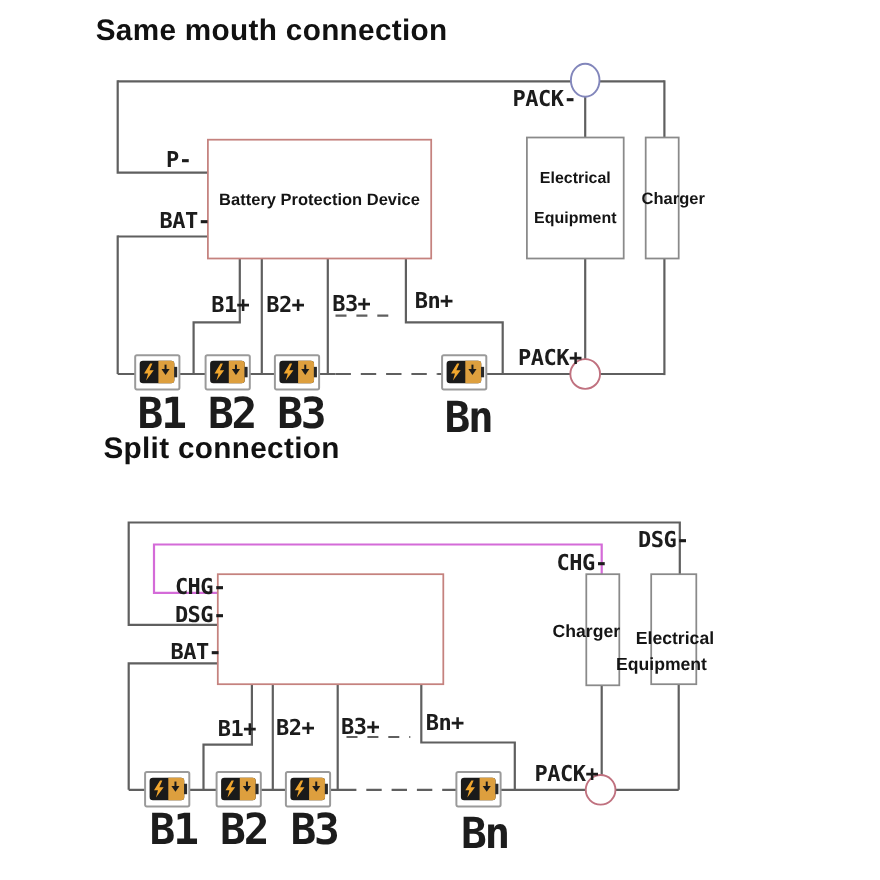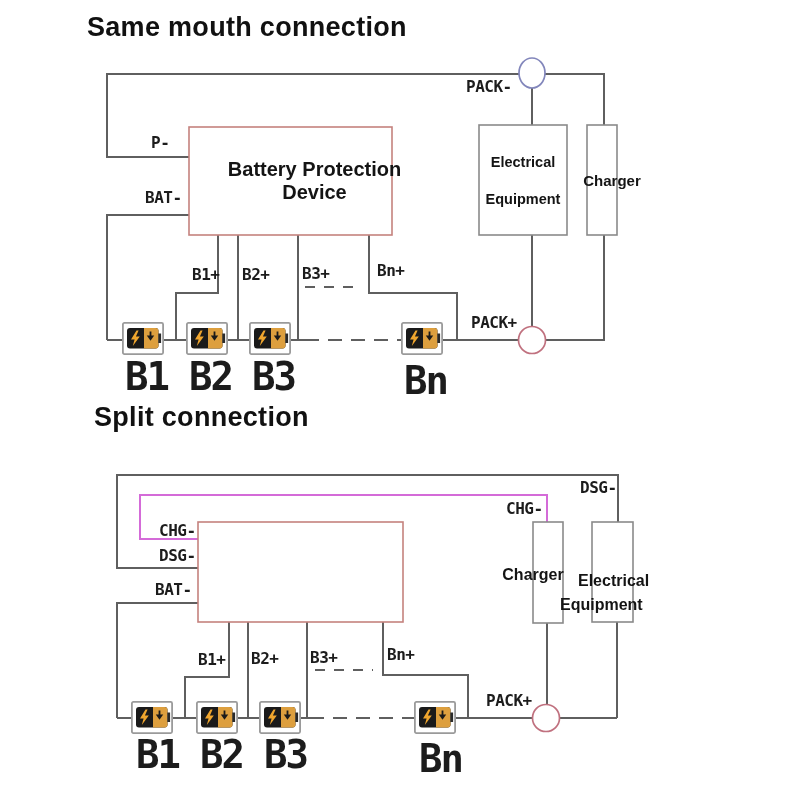--- a/index.html
+++ b/index.html
@@ -19,21 +19,21 @@
          font-family:"Liberation Sans",sans-serif;}
   svg.wires{position:absolute;left:0;top:0;}
   .w{stroke:var(--wire);stroke-width:2;fill:none;}
   .wd{stroke:var(--wire);stroke-width:2;fill:none;stroke-dasharray:14 9;}
   .wd2{stroke:var(--wire);stroke-width:2;fill:none;stroke-dasharray:10 9;}
   .chg{stroke:var(--chg-wire);stroke-width:2;fill:none;}
   .pbox{fill:#ffffff;stroke:var(--protection-border);stroke-width:1.6;}
   .ebox{fill:#ffffff;stroke:var(--equipment-border);stroke-width:1.6;}
   .pminus{fill:#ffffff;stroke:var(--pack-minus);stroke-width:1.7;}
   .pplus{fill:#ffffff;stroke:var(--pack-plus);stroke-width:1.7;}
-  .lbl{position:absolute;font-family:"DejaVu Sans Mono",monospace;font-size:16px;
+  .lbl{position:absolute;font-family:"DejaVu Sans Mono",monospace;font-size:20px;
        font-weight:600;color:var(--text);letter-spacing:-0.5px;white-space:nowrap;line-height:1;}
   .blbl{position:absolute;font-family:"DejaVu Sans Mono",monospace;font-size:39px;
         font-weight:600;color:var(--text);letter-spacing:-2px;white-space:nowrap;line-height:1;}
   .title{position:absolute;font-family:"Liberation Sans",sans-serif;font-size:27px;
          font-weight:bold;color:#111;letter-spacing:0.3px;white-space:nowrap;line-height:1.05;}
   .boxlbl{position:absolute;display:flex;align-items:center;justify-content:center;
           font-family:Liberation Sans, sans-serif;font-weight:bold;color:#141414;text-align:center;}
   .boxlbl.col{flex-direction:column;}
 </style>
 </head>
@@ -111,33 +111,33 @@
 
   <div class="lbl" style="left:151px;top:135px;">P-</div>
   <div class="lbl" style="left:145px;top:190px;">BAT-</div>
   <div class="lbl" style="left:466px;top:79px;">PACK-</div>
   <div class="lbl" style="left:471px;top:315px;">PACK+</div>
   <div class="lbl" style="left:192px;top:267px;">B1+</div>
   <div class="lbl" style="left:242px;top:267px;">B2+</div>
   <div class="lbl" style="left:302px;top:266px;">B3+</div>
   <div class="lbl" style="left:377px;top:263px;">Bn+</div>
 
-  <div class="boxlbl" style="left:189px;top:127px;width:203px;height:108px;font-size:20px;padding-left:24px;">Battery Protection Device</div>
+  <div class="boxlbl" style="left:189px;top:127px;width:203px;height:108px;font-size:15px;">Battery Protection Device</div>
   <div class="boxlbl col" style="left:479px;top:125px;width:88px;height:110px;font-size:14.5px;row-gap:21px;">
     <span>Electrical</span>
     <span>Equipment</span>
   </div>
   <div class="boxlbl" style="left:570px;top:171px;width:84px;height:18px;font-size:15px;">Charger</div>
 
   <div class="blbl" style="left:125px;top:357px;">B1</div>
   <div class="blbl" style="left:189px;top:357px;">B2</div>
   <div class="blbl" style="left:252px;top:357px;">B3</div>
   <div class="blbl" style="left:404px;top:361px;">Bn</div>
 
-  <div class="title" style="left:94px;top:403px;">Split connection</div>
+  <div class="title" style="left:94px;top:393px;">Split connection</div>
 
   <div class="lbl" style="left:159px;top:523px;">CHG-</div>
   <div class="lbl" style="left:159px;top:548px;">DSG-</div>
   <div class="lbl" style="left:155px;top:582px;">BAT-</div>
   <div class="lbl" style="left:506px;top:501px;">CHG-</div>
   <div class="lbl" style="left:580px;top:480px;">DSG-</div>
   <div class="lbl" style="left:486px;top:693px;">PACK+</div>
   <div class="lbl" style="left:198px;top:652px;">B1+</div>
   <div class="lbl" style="left:251px;top:651px;">B2+</div>
   <div class="lbl" style="left:310px;top:650px;">B3+</div>

